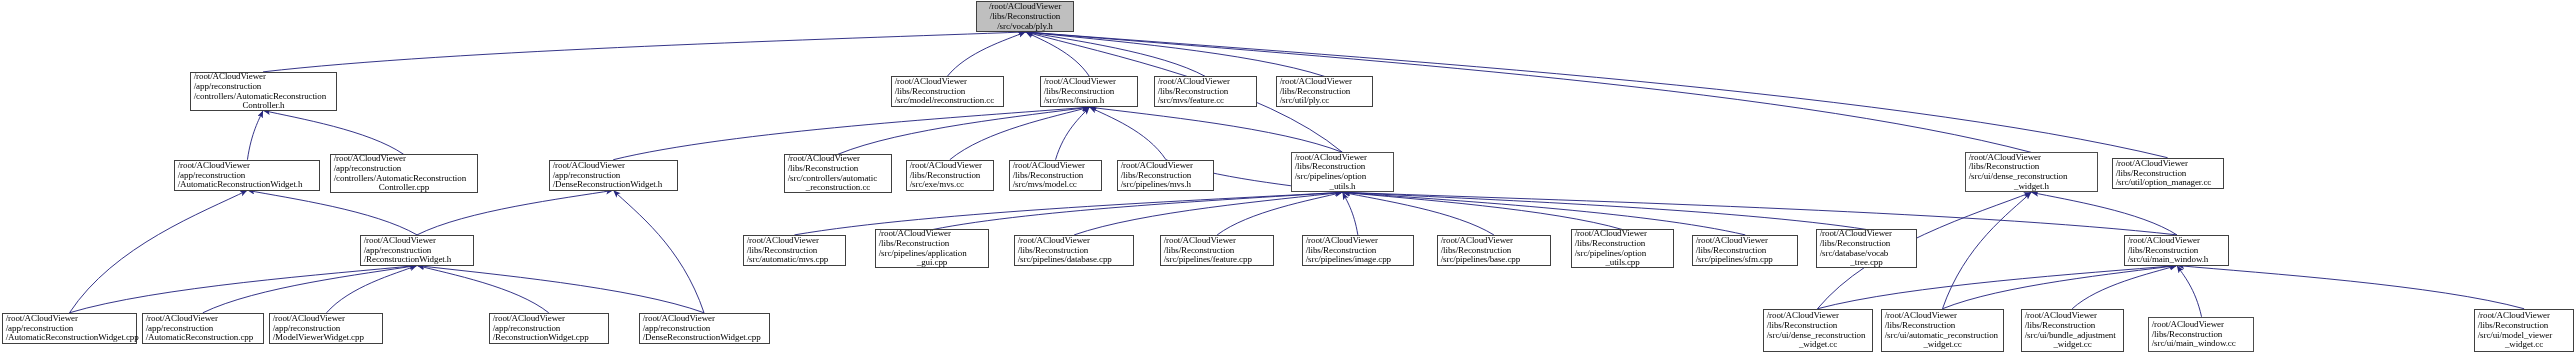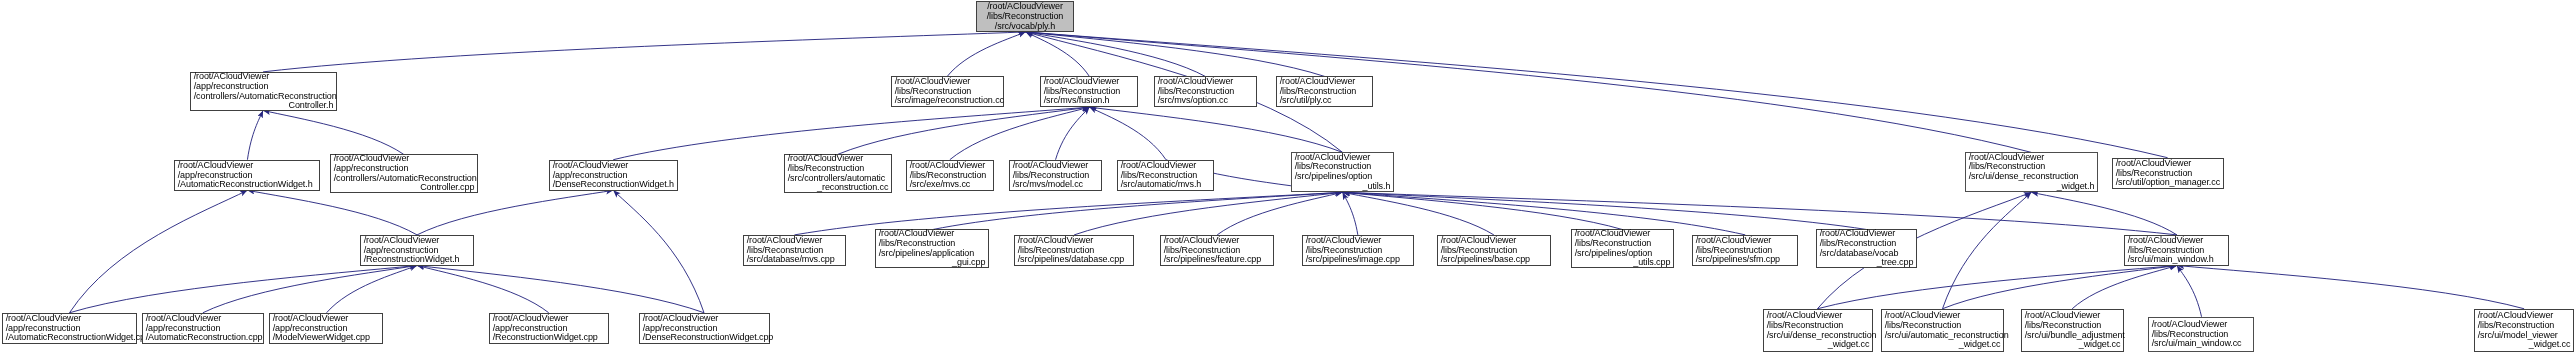--- a/index.html
+++ b/index.html
@@ -5,21 +5,21 @@
   html, body {
     margin: 0;
     padding: 0;
     background: #ffffff;
   }
   #graph {
     position: relative;
     width: 2576px;
     height: 360px;
     background: #ffffff;
-    font-family: Liberation Sans, sans-serif;
+    font-family: Liberation Serif, serif;
     overflow: hidden;
   }
   #edges {
     position: absolute;
     left: 0;
     top: 0;
     width: 2576px;
     height: 360px;
     pointer-events: none;
   }
@@ -49,21 +49,21 @@
     border-color: #4d4d4d;
   }
   .node .ln {
     display: block;
     width: 100%;
   }
   .node.lefty .ln {
     text-align: left;
   }
   .node.lefty .ln.ctr {
-    text-align: right;
+    text-align: center;
   }
 </style>
 </head>
 <body>
 
 <div id="graph">
   <svg id="edges" viewBox="0 0 3873 541" preserveAspectRatio="none">
     <defs>
       <marker id="ah" markerWidth="9" markerHeight="9" refX="8" refY="3.2" orient="auto" markerUnits="strokeWidth">
         <path d="M0,0 L8,3.2 L0,6.4 L1.8,3.2 z" fill="#26267f"></path>
@@ -111,36 +111,36 @@
         <path d="M1058.5,470 C950.625,430.95 734.875,411.78 627,399" marker-end="url(#ah)"></path>
         <path d="M2732.5,464 C2867.625,428.25 3137.875,410.7 3273,399" marker-end="url(#ah)"></path>
         <path d="M2920.5,464 C3008.625,428.25 3184.875,410.7 3273,399" marker-end="url(#ah)"></path>
         <path d="M3115.5,464 C3154.875,428.25 3233.625,410.7 3273,399" marker-end="url(#ah)"></path>
         <path d="M3310,476 C3300.75,433.65 3282.25,412.86 3273,399" marker-end="url(#ah)"></path>
         <path d="M3795,464 C3664.5,428.25 3403.5,410.7 3273,399" marker-end="url(#ah)"></path>
       </g>
   </svg>
 <div class="node root" style="left: 976px; top: 1.3px; width: 98px; height: 31px;"><span class="ln">/root/ACloudViewer</span><span class="ln">/libs/Reconstruction</span><span class="ln">/src/vocab/ply.h</span></div>
     <div class="node lefty" style="left: 190px; top: 72px; width: 147px; height: 39px;"><span class="ln">/root/ACloudViewer</span><span class="ln">/app/reconstruction</span><span class="ln">/controllers/AutomaticReconstruction</span><span class="ln ctr">Controller.h</span></div>
-    <div class="node lefty" style="left: 891px; top: 76px; width: 113px; height: 31px;"><span class="ln">/root/ACloudViewer</span><span class="ln">/libs/Reconstruction</span><span class="ln">/src/image/reconstruction.cc</span></div>
+    <div class="node lefty" style="left: 891px; top: 76px; width: 113px; height: 31px;"><span class="ln">/root/ACloudViewer</span><span class="ln">/libs/Reconstruction</span><span class="ln">/src/model/reconstruction.cc</span></div>
     <div class="node lefty" style="left: 1040px; top: 76px; width: 98px; height: 31px;"><span class="ln">/root/ACloudViewer</span><span class="ln">/libs/Reconstruction</span><span class="ln">/src/mvs/fusion.h</span></div>
-    <div class="node lefty" style="left: 1154px; top: 76px; width: 103px; height: 31px;"><span class="ln">/root/ACloudViewer</span><span class="ln">/libs/Reconstruction</span><span class="ln">/src/mvs/option.cc</span></div>
+    <div class="node lefty" style="left: 1154px; top: 76px; width: 103px; height: 31px;"><span class="ln">/root/ACloudViewer</span><span class="ln">/libs/Reconstruction</span><span class="ln">/src/mvs/feature.cc</span></div>
     <div class="node lefty" style="left: 1276px; top: 76px; width: 97px; height: 31px;"><span class="ln">/root/ACloudViewer</span><span class="ln">/libs/Reconstruction</span><span class="ln">/src/util/ply.cc</span></div>
     <div class="node lefty" style="left: 174px; top: 160px; width: 146px; height: 31px;"><span class="ln">/root/ACloudViewer</span><span class="ln">/app/reconstruction</span><span class="ln">/AutomaticReconstructionWidget.h</span></div>
     <div class="node lefty" style="left: 330px; top: 154px; width: 148px; height: 39px;"><span class="ln">/root/ACloudViewer</span><span class="ln">/app/reconstruction</span><span class="ln">/controllers/AutomaticReconstruction</span><span class="ln ctr">Controller.cpp</span></div>
     <div class="node lefty" style="left: 549px; top: 160px; width: 129px; height: 31px;"><span class="ln">/root/ACloudViewer</span><span class="ln">/app/reconstruction</span><span class="ln">/DenseReconstructionWidget.h</span></div>
     <div class="node lefty" style="left: 784px; top: 154px; width: 108px; height: 39px;"><span class="ln">/root/ACloudViewer</span><span class="ln">/libs/Reconstruction</span><span class="ln">/src/controllers/automatic</span><span class="ln ctr">_reconstruction.cc</span></div>
     <div class="node lefty" style="left: 906px; top: 160px; width: 88px; height: 31px;"><span class="ln">/root/ACloudViewer</span><span class="ln">/libs/Reconstruction</span><span class="ln">/src/exe/mvs.cc</span></div>
     <div class="node lefty" style="left: 1009px; top: 160px; width: 93px; height: 31px;"><span class="ln">/root/ACloudViewer</span><span class="ln">/libs/Reconstruction</span><span class="ln">/src/mvs/model.cc</span></div>
-    <div class="node lefty" style="left: 1117px; top: 160px; width: 97px; height: 31px;"><span class="ln">/root/ACloudViewer</span><span class="ln">/libs/Reconstruction</span><span class="ln">/src/automatic/mvs.h</span></div>
+    <div class="node lefty" style="left: 1117px; top: 160px; width: 97px; height: 31px;"><span class="ln">/root/ACloudViewer</span><span class="ln">/libs/Reconstruction</span><span class="ln">/src/pipelines/mvs.h</span></div>
     <div class="node thick lefty" style="left: 1291px; top: 152px; width: 103px; height: 40px;"><span class="ln">/root/ACloudViewer</span><span class="ln">/libs/Reconstruction</span><span class="ln">/src/pipelines/option</span><span class="ln ctr">_utils.h</span></div>
     <div class="node thick lefty" style="left: 1965px; top: 152px; width: 133px; height: 40px;"><span class="ln">/root/ACloudViewer</span><span class="ln">/libs/Reconstruction</span><span class="ln">/src/ui/dense_reconstruction</span><span class="ln ctr">_widget.h</span></div>
     <div class="node lefty" style="left: 2112px; top: 158px; width: 112px; height: 31px;"><span class="ln">/root/ACloudViewer</span><span class="ln">/libs/Reconstruction</span><span class="ln">/src/util/option_manager.cc</span></div>
     <div class="node lefty" style="left: 360px; top: 235px; width: 114px; height: 31px;"><span class="ln">/root/ACloudViewer</span><span class="ln">/app/reconstruction</span><span class="ln">/ReconstructionWidget.h</span></div>
-    <div class="node lefty" style="left: 743px; top: 235px; width: 103px; height: 31px;"><span class="ln">/root/ACloudViewer</span><span class="ln">/libs/Reconstruction</span><span class="ln">/src/database/mvs.cpp</span></div>
+    <div class="node lefty" style="left: 743px; top: 235px; width: 103px; height: 31px;"><span class="ln">/root/ACloudViewer</span><span class="ln">/libs/Reconstruction</span><span class="ln">/src/automatic/mvs.cpp</span></div>
     <div class="node lefty" style="left: 875px; top: 229px; width: 114px; height: 39px;"><span class="ln">/root/ACloudViewer</span><span class="ln">/libs/Reconstruction</span><span class="ln">/src/pipelines/application</span><span class="ln ctr">_gui.cpp</span></div>
     <div class="node lefty" style="left: 1014px; top: 235px; width: 120px; height: 31px;"><span class="ln">/root/ACloudViewer</span><span class="ln">/libs/Reconstruction</span><span class="ln">/src/pipelines/database.cpp</span></div>
     <div class="node lefty" style="left: 1160px; top: 235px; width: 114px; height: 31px;"><span class="ln">/root/ACloudViewer</span><span class="ln">/libs/Reconstruction</span><span class="ln">/src/pipelines/feature.cpp</span></div>
     <div class="node lefty" style="left: 1302px; top: 235px; width: 112px; height: 31px;"><span class="ln">/root/ACloudViewer</span><span class="ln">/libs/Reconstruction</span><span class="ln">/src/pipelines/image.cpp</span></div>
     <div class="node lefty" style="left: 1437px; top: 235px; width: 114px; height: 31px;"><span class="ln">/root/ACloudViewer</span><span class="ln">/libs/Reconstruction</span><span class="ln">/src/pipelines/base.cpp</span></div>
     <div class="node lefty" style="left: 1571px; top: 229px; width: 103px; height: 39px;"><span class="ln">/root/ACloudViewer</span><span class="ln">/libs/Reconstruction</span><span class="ln">/src/pipelines/option</span><span class="ln ctr">_utils.cpp</span></div>
     <div class="node lefty" style="left: 1692px; top: 235px; width: 106px; height: 31px;"><span class="ln">/root/ACloudViewer</span><span class="ln">/libs/Reconstruction</span><span class="ln">/src/pipelines/sfm.cpp</span></div>
     <div class="node lefty" style="left: 1816px; top: 229px; width: 101px; height: 39px;"><span class="ln">/root/ACloudViewer</span><span class="ln">/libs/Reconstruction</span><span class="ln">/src/database/vocab</span><span class="ln ctr">_tree.cpp</span></div>
     <div class="node lefty" style="left: 2124px; top: 235px; width: 105px; height: 31px;"><span class="ln">/root/ACloudViewer</span><span class="ln">/libs/Reconstruction</span><span class="ln">/src/ui/main_window.h</span></div>
     <div class="node lefty" style="left: 2px; top: 313px; width: 135px; height: 31px;"><span class="ln">/root/ACloudViewer</span><span class="ln">/app/reconstruction</span><span class="ln">/AutomaticReconstructionWidget.cpp</span></div>

